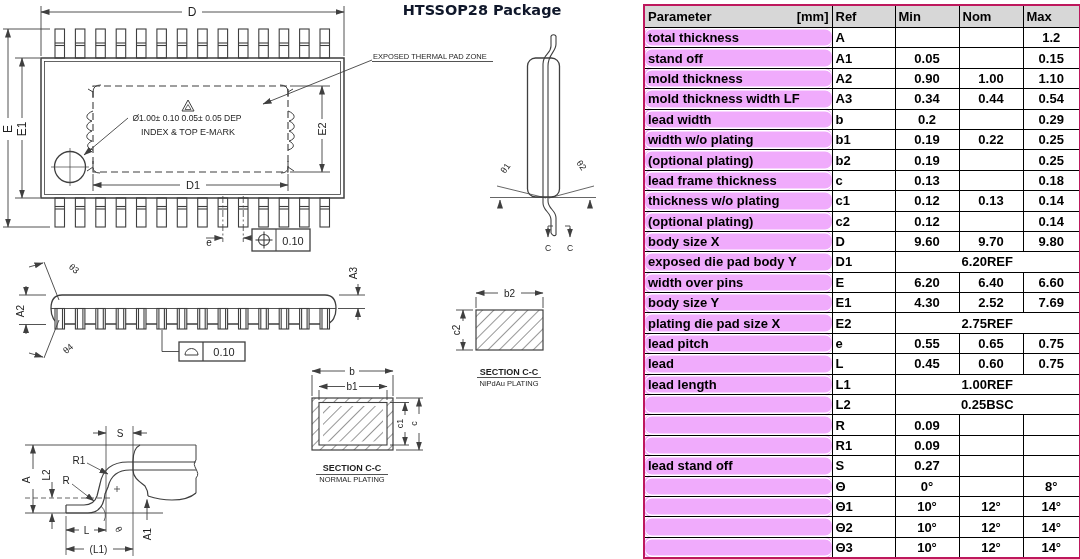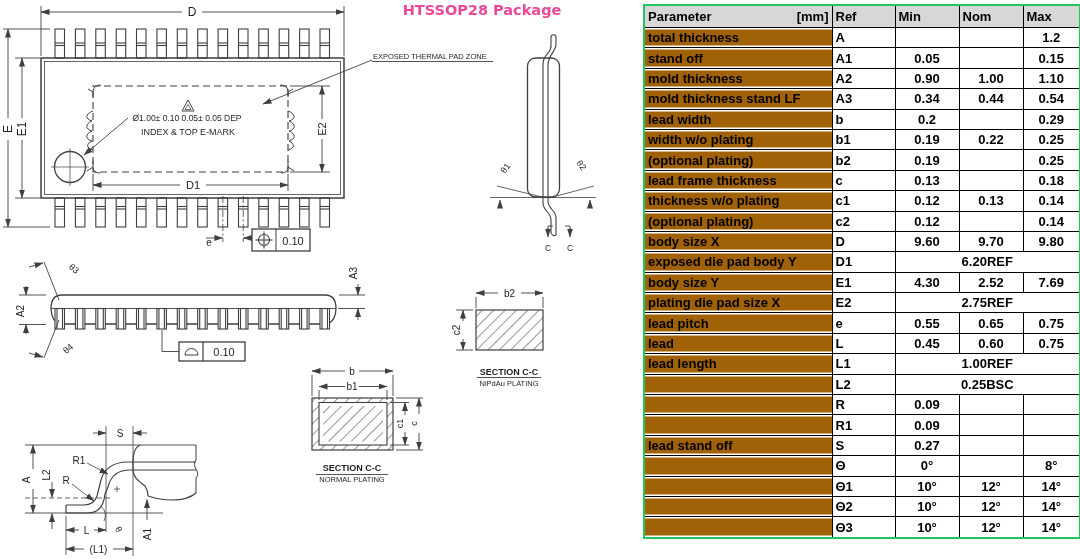--- a/index.html
+++ b/index.html
@@ -1,32 +1,32 @@
 <!DOCTYPE html>
 <html><head>
 <meta charset="utf-8">
 <style>
   html,body{margin:0;padding:0;background:#fff;}
   #page{position:relative;width:1080px;height:559px;background:#fff;overflow:hidden;
         font-family:"Liberation Sans",sans-serif;}
   #title{position:absolute;left:382px;top:2px;width:200px;text-align:center;
-         font:700 14.5px "DejaVu Sans",sans-serif;color:#ec4899;}
+         font:700 14.5px "DejaVu Sans",sans-serif;color:#0f172a;}
   svg{position:absolute;left:0;top:0;}
   svg text{font-family:"Liberation Sans",sans-serif;fill:#1f1f1f;}
   .s7{font-size:7.5px;} .s8{font-size:8.5px;} .s9{font-size:9px;}
   .s10{font-size:10px;} .s11{font-size:11px;} .s12{font-size:12px;}
   .b{font-weight:700;}
   
   #dimtable{position:absolute;left:643px;top:4px;width:436px;border-collapse:collapse;
-            table-layout:fixed;background:#fff;border:2px solid #22c55e;
+            table-layout:fixed;background:#fff;border:2px solid #be185d;
             font:700 13px "Liberation Sans",sans-serif;color:#000;}
   #dimtable th,#dimtable td{border:1px solid #000;height:19.4px;padding:0 3px;
             overflow:hidden;white-space:nowrap;vertical-align:middle;}
   #dimtable th{background:#d7d7d7;text-align:left;height:21px;}
-  #dimtable td.p{background:#a16207;box-shadow:inset 0 1.5px 0 #fff, inset 0 -1.5px 0 #fff;}
+  #dimtable td.p{background:#f0abfc;box-shadow:inset 0 1.5px 0 #fff, inset 0 -1.5px 0 #fff;border-radius:7px;}
   #dimtable td.r{text-align:left;}
   #dimtable td.n{text-align:center;}
   .hp{display:flex;justify-content:space-between;align-items:center;}
 </style>
 </head>
 <body>
 
 <div id="page">
 
 <div id="title">HTSSOP28 Package</div>
@@ -386,21 +386,21 @@
           <td class="n">0.15</td>
         </tr>
     <tr>
           <td class="p">mold thickness</td>
           <td class="r">A2</td>
           <td class="n">0.90</td>
           <td class="n">1.00</td>
           <td class="n">1.10</td>
         </tr>
     <tr>
-          <td class="p">mold thickness stand LF</td>
+          <td class="p">mold thickness width LF</td>
           <td class="r">A3</td>
           <td class="n">0.34</td>
           <td class="n">0.44</td>
           <td class="n">0.54</td>
         </tr>
     <tr>
           <td class="p">lead width</td>
           <td class="r">b</td>
           <td class="n">0.2</td>
           <td class="n"></td>
@@ -447,20 +447,27 @@
           <td class="n">9.60</td>
           <td class="n">9.70</td>
           <td class="n">9.80</td>
         </tr>
     <tr>
           <td class="p">exposed die pad body Y</td>
           <td class="r">D1</td>
           <td class="n" colspan="3">6.20REF</td>
         </tr>
     <tr>
+          <td class="p">width over pins</td>
+          <td class="r">E</td>
+          <td class="n">6.20</td>
+          <td class="n">6.40</td>
+          <td class="n">6.60</td>
+        </tr>
+    <tr>
           <td class="p">body size Y</td>
           <td class="r">E1</td>
           <td class="n">4.30</td>
           <td class="n">2.52</td>
           <td class="n">7.69</td>
         </tr>
     <tr>
           <td class="p">plating die pad size X</td>
           <td class="r">E2</td>
           <td class="n" colspan="3">2.75REF</td>

